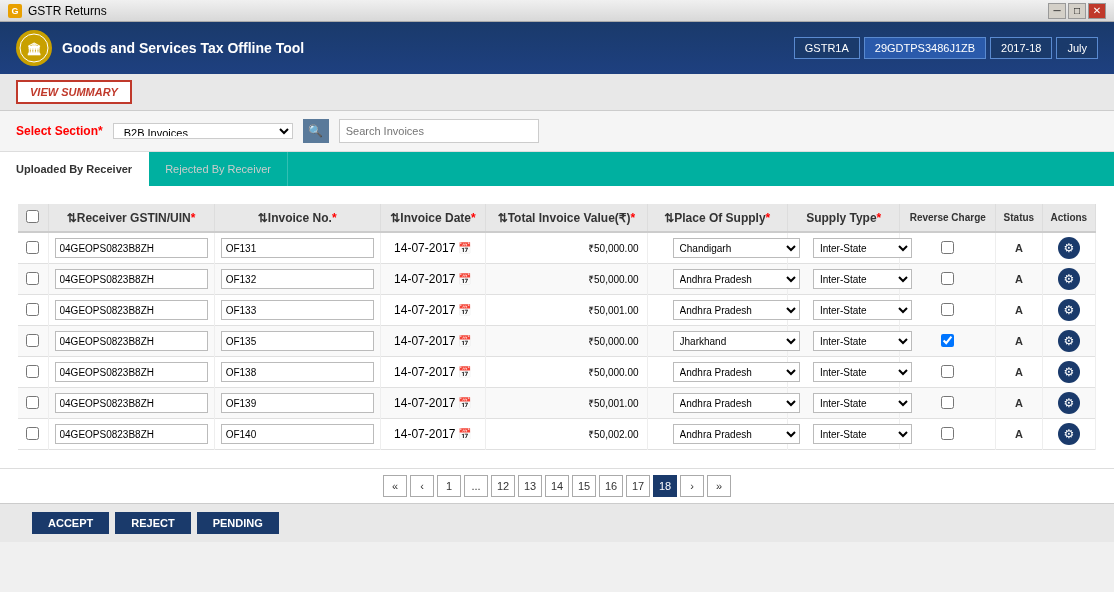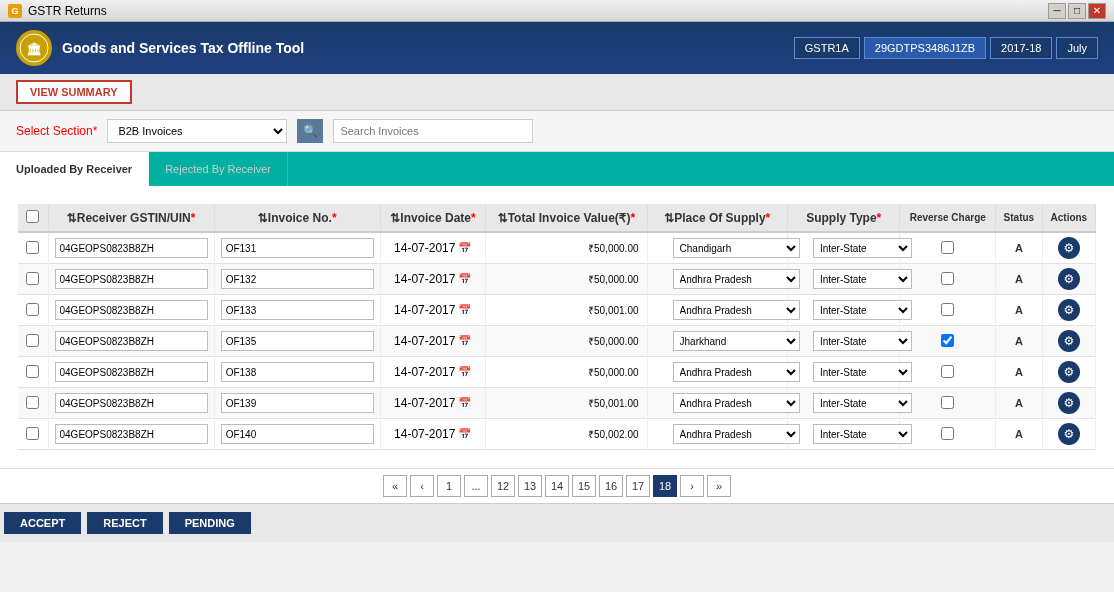--- a/index.html
+++ b/index.html
@@ -51,36 +51,37 @@
       border-bottom: 1px solid #ccc;
     }
     .btn-view-summary {
       background: white;
       border: 2px solid #c0392b;
       color: #c0392b;
       padding: 4px 12px;
       font-size: 11px;
       font-weight: bold;
       cursor: pointer;
+      font-style: italic;
     }
 
     
     .section-row {
       background: #f5f5f5;
       padding: 8px 16px;
       display: flex;
       align-items: center;
       gap: 10px;
       border-bottom: 1px solid #ddd;
     }
-    .section-label { font-size: 11px; color: #333; font-weight: normal; }
+    .section-label { font-size: 11px; color: #333; font-weight: bold; }
     .section-label span { color: red; }
     .section-select {
       width: 180px;
-      height: 24px;
+      height: 16px;
       border: 1px solid #ccc;
       background: white;
       font-size: 11px;
       padding: 2px 6px;
     }
     .search-icon-wrap {
       width: 26px; height: 24px;
       background: #5a7a9a;
       display: flex; align-items: center; justify-content: center;
       color: white; cursor: pointer;
@@ -200,21 +201,21 @@
       cursor: pointer;
       display: flex; align-items: center; justify-content: center;
       font-size: 11px;
       color: #333;
     }
     .page-btn.active { background: #1a3a6b; color: white; border-color: #1a3a6b; }
 
     
     .footer-bar {
       background: #e8e8e8;
-      padding: 8px 4px;
+      padding: 8px 32px;
       display: flex;
       gap: 6px;
       border-top: 1px solid #ccc;
     }
     .footer-btn {
       padding: 5px 16px;
       font-size: 11px;
       font-weight: bold;
       cursor: pointer;
       border: none;

